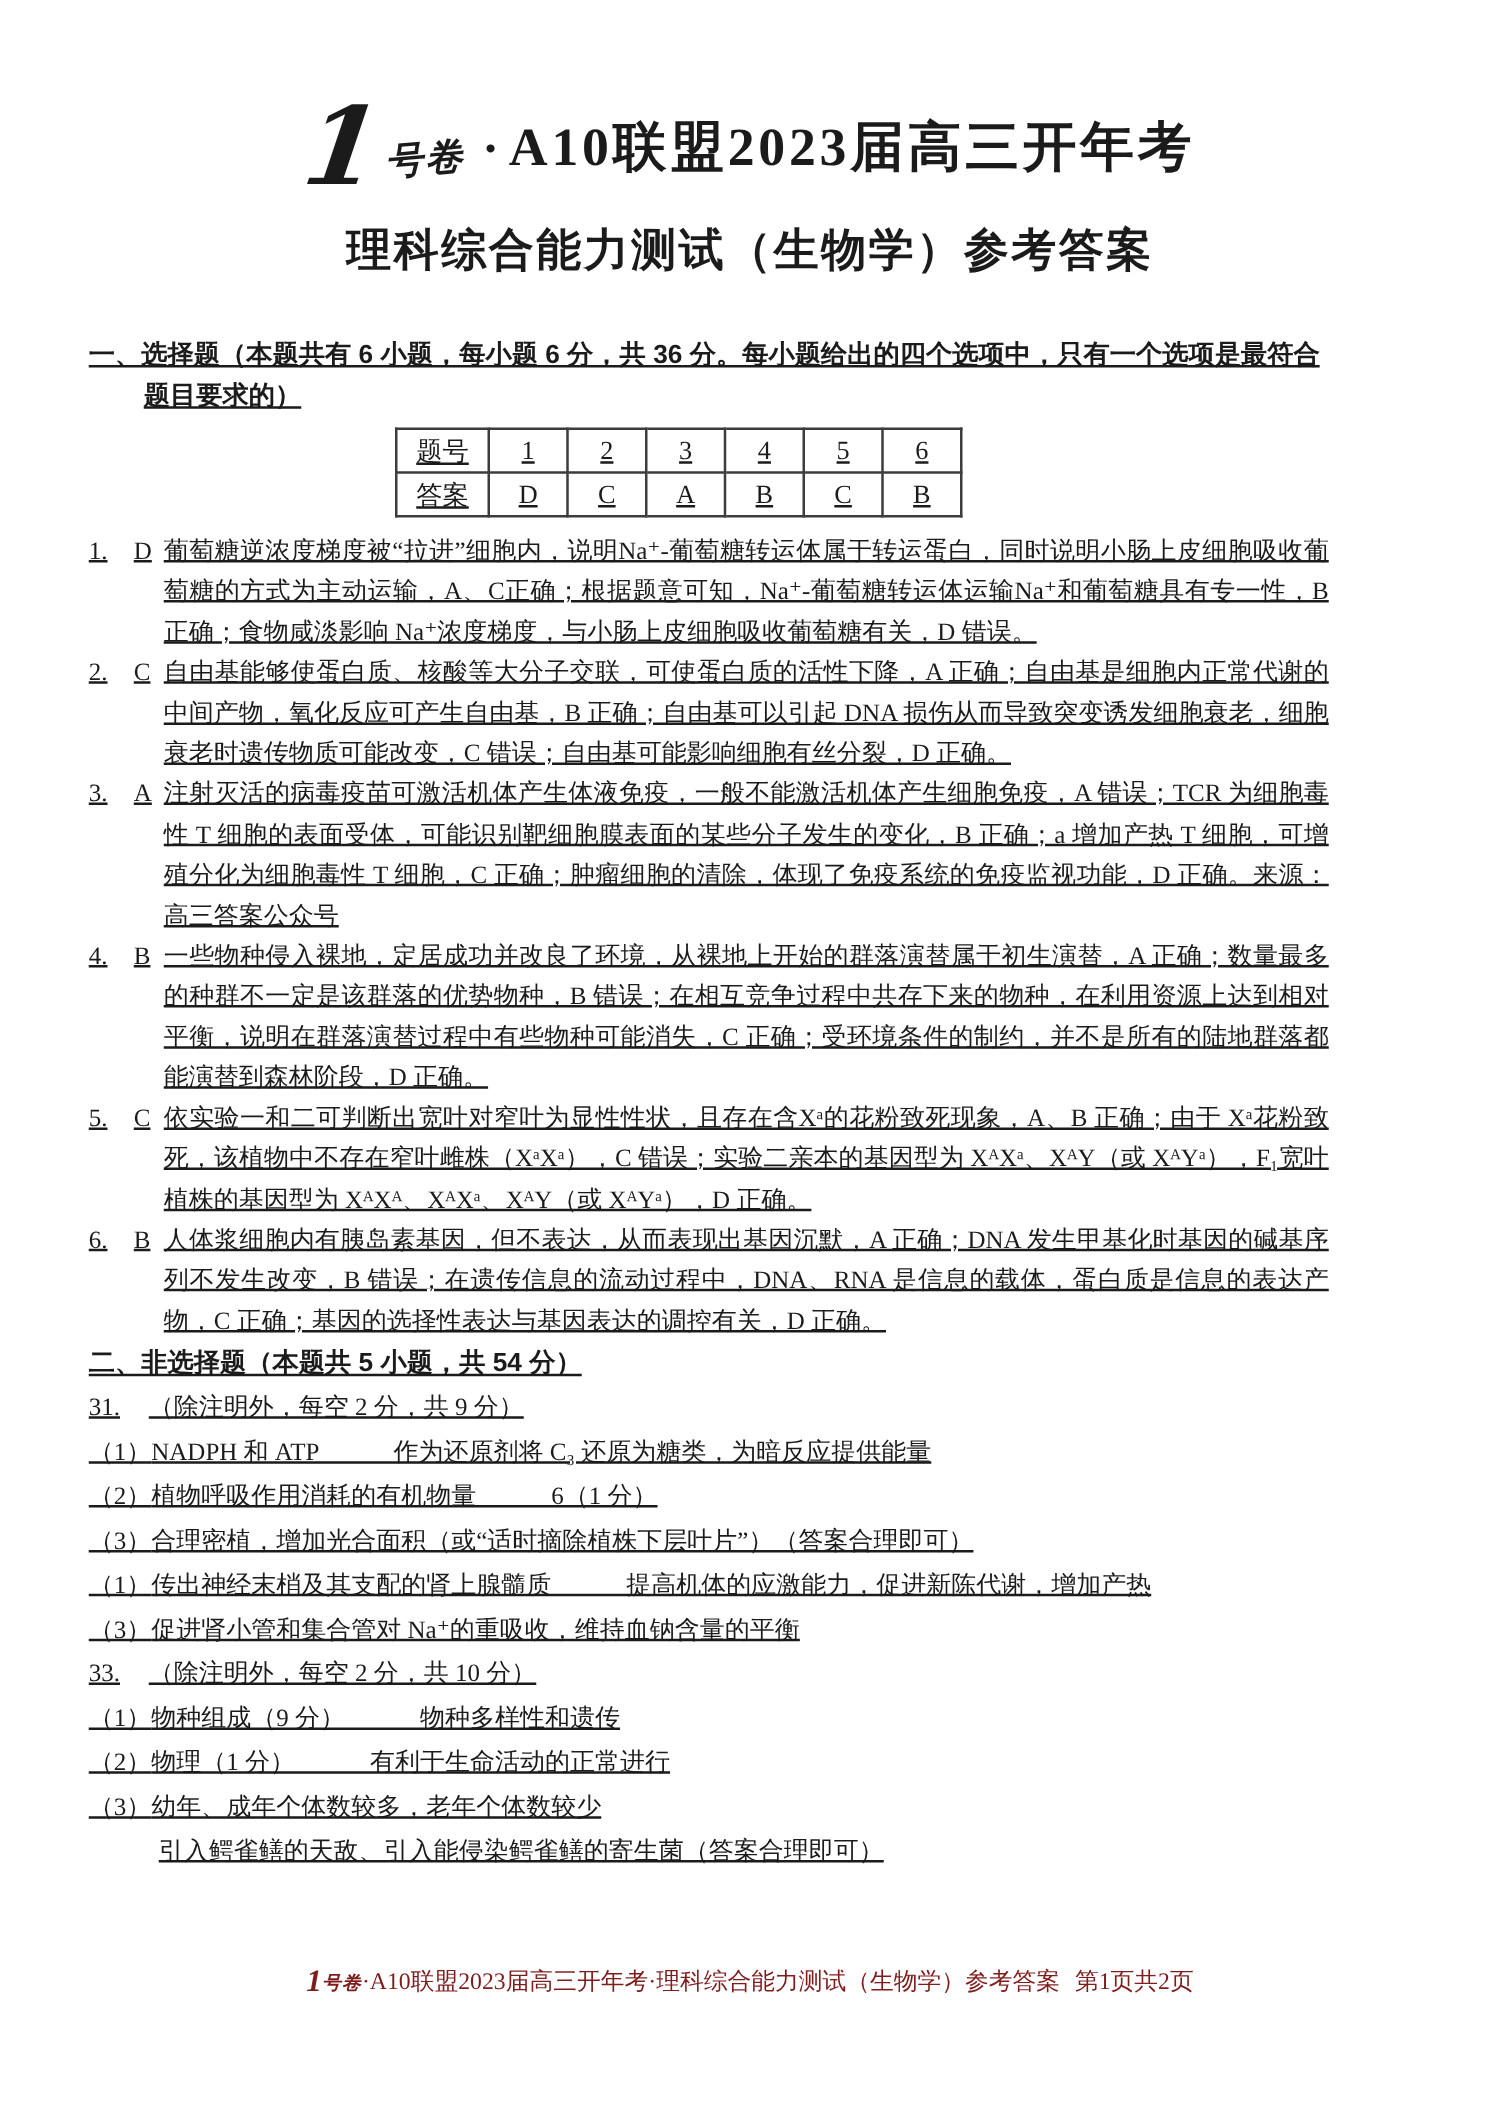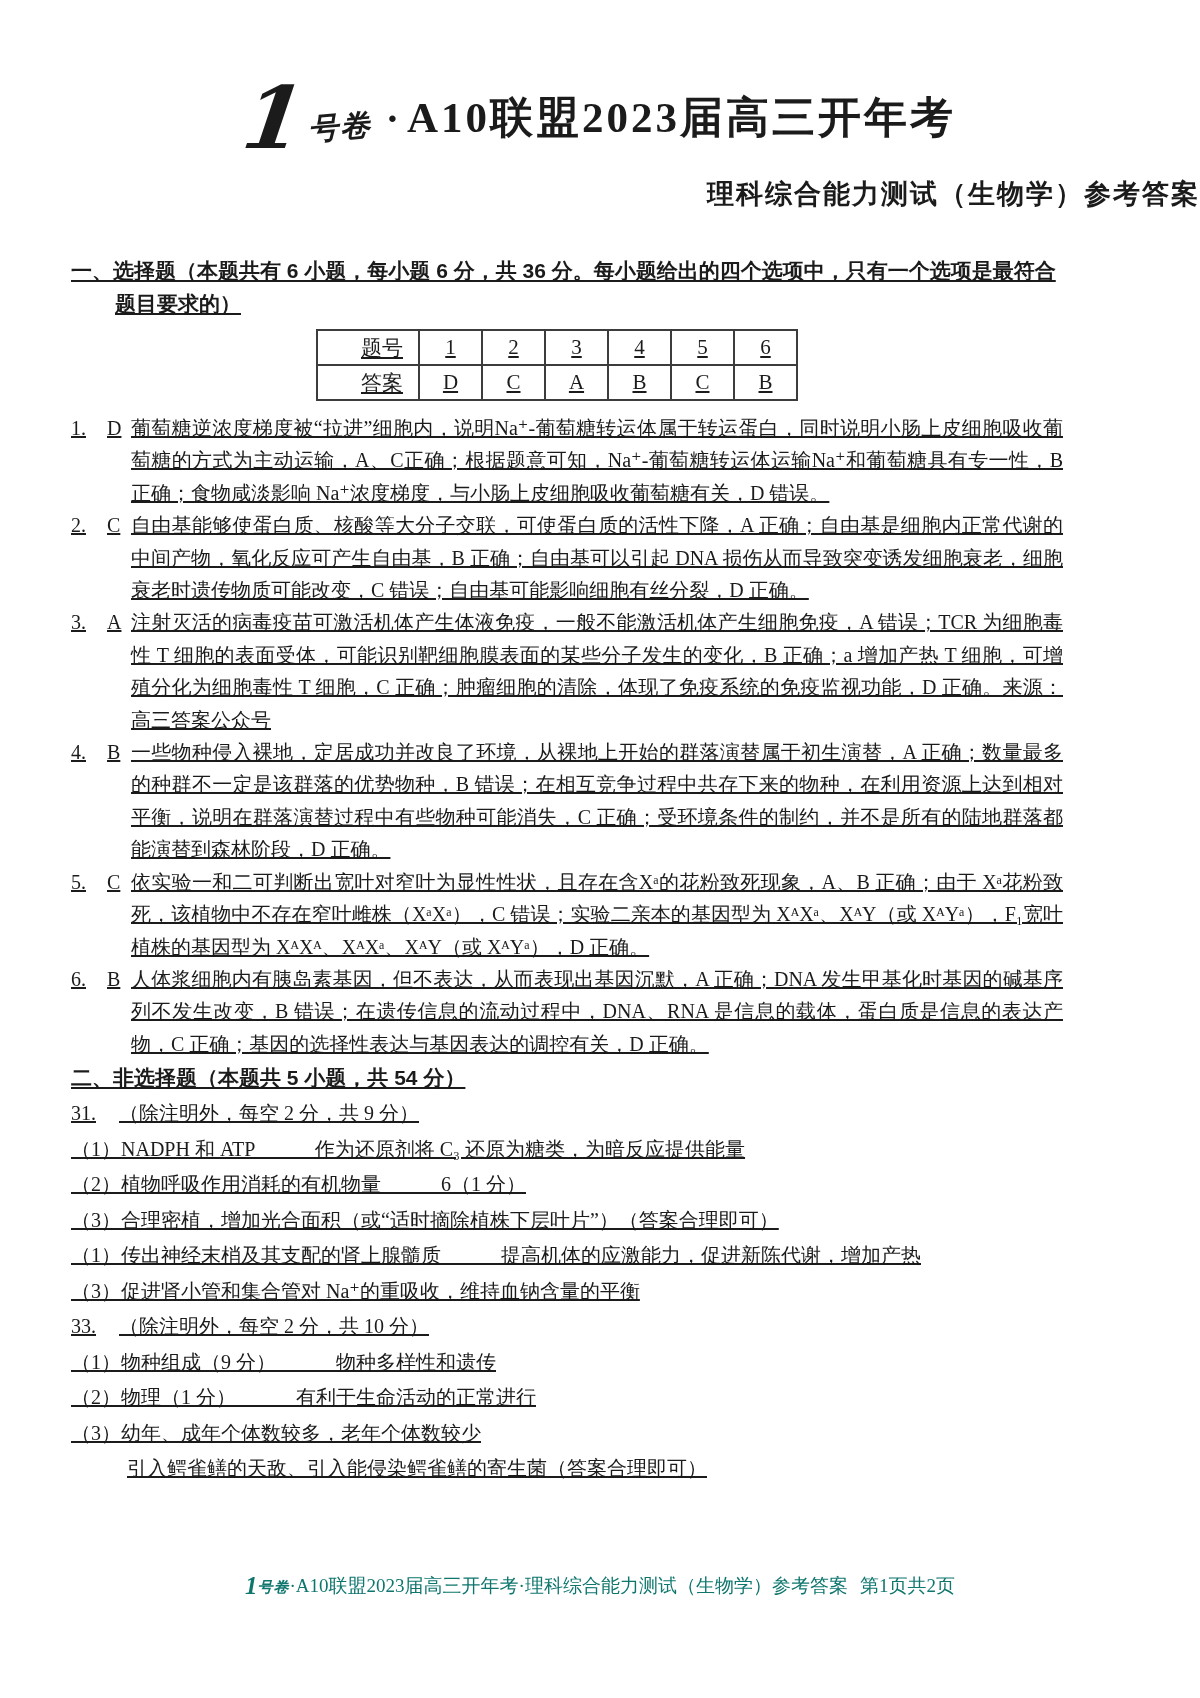--- a/index.html
+++ b/index.html
@@ -21,60 +21,59 @@
     line-height: 76px; transform: skewX(-8deg);
     font-family: "DejaVu Serif", serif;
   }
   .logo-suffix {
     font-size: 30px; font-weight: 700; font-style: italic;
     transform: rotate(-5deg); margin: 0 2px 8px 4px; letter-spacing: 2px;
   }
   .title-sep { font-size: 40px; font-weight: 900; margin: 0 8px; }
   .title-text { font-size: 43px; font-weight: 700; letter-spacing: 3px; }
   .subtitle {
-    margin-top: 20px; font-size: 27px; font-weight: 700; letter-spacing: 2px;
+    margin-top: 20px; font-size: 36px; font-weight: 700; letter-spacing: 2px;
     font-family: "Liberation Sans", "DejaVu Sans", sans-serif;
-    text-align: right;
   }
   
   .content { width: 992px; margin-left: 71px; text-decoration: underline; }
   .sec-heading {
     margin-top: 42px;
     font-family: "Liberation Sans", "DejaVu Sans", sans-serif;
     font-weight: 700; font-size: 21px; line-height: 33px;
     padding-left: 44px; text-indent: -44px;
   }
   .sec-heading2 {
     font-family: "Liberation Sans", "DejaVu Sans", sans-serif;
     font-weight: 700; font-size: 21px; line-height: 36px;
   }
   
   .ans-table { border-collapse: collapse; margin: 9px 0 11px 245px; }
   .ans-table td {
     border: 2px solid #3c3c3c; text-align: center;
     font-size: 21px; height: 33px; padding: 0;
   }
-  .ans-table td.lbl { width: 72px; padding-left: 28px; }
+  .ans-table td.lbl { width: 72px; }
   .ans-table td.val { width: 61px; }
   
   .exp-item { display: flex; font-size: 20px; line-height: 32.4px; }
   .exp-num  { width: 36px; flex-shrink: 0; }
   .exp-ans  { width: 24px; flex-shrink: 0; }
   .exp-text { flex: 1; text-align: justify; }
   
   .q-block { font-size: 20px; }
   .q-head { display: flex; line-height: 35.5px; justify-content: flex-end; }
   .q-num  { width: 48px; flex-shrink: 0; }
   .q-note { flex: 1; }
   .q-part { line-height: 35.5px; padding-left: 56px; text-indent: -56px; }
   .q-cont { line-height: 35.5px; padding-left: 56px; }
   
   .footer {
     position: absolute; top: 1572px; left: 0; width: 100%;
-    text-align: center; font-size: 19px; color: #0f766e;
+    text-align: center; font-size: 19px; color: #7f1d1d;
   }
   .f-logo-numeral { font-size: 25px; font-weight: 900; font-style: italic; vertical-align: -2px; }
   .f-logo-suffix  { font-size: 15px; font-weight: 700; font-style: italic; letter-spacing: 1px; }
   .f-page { margin-left: 12px; }
 </style>
 </head>
 <body>
 
 <div class="page">
 

